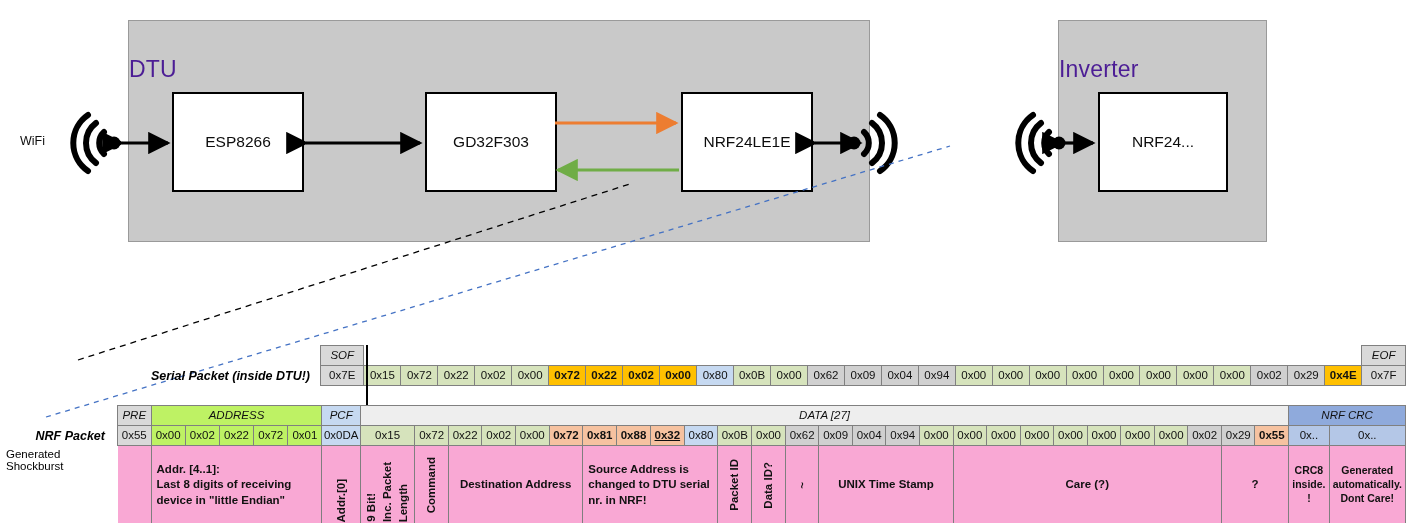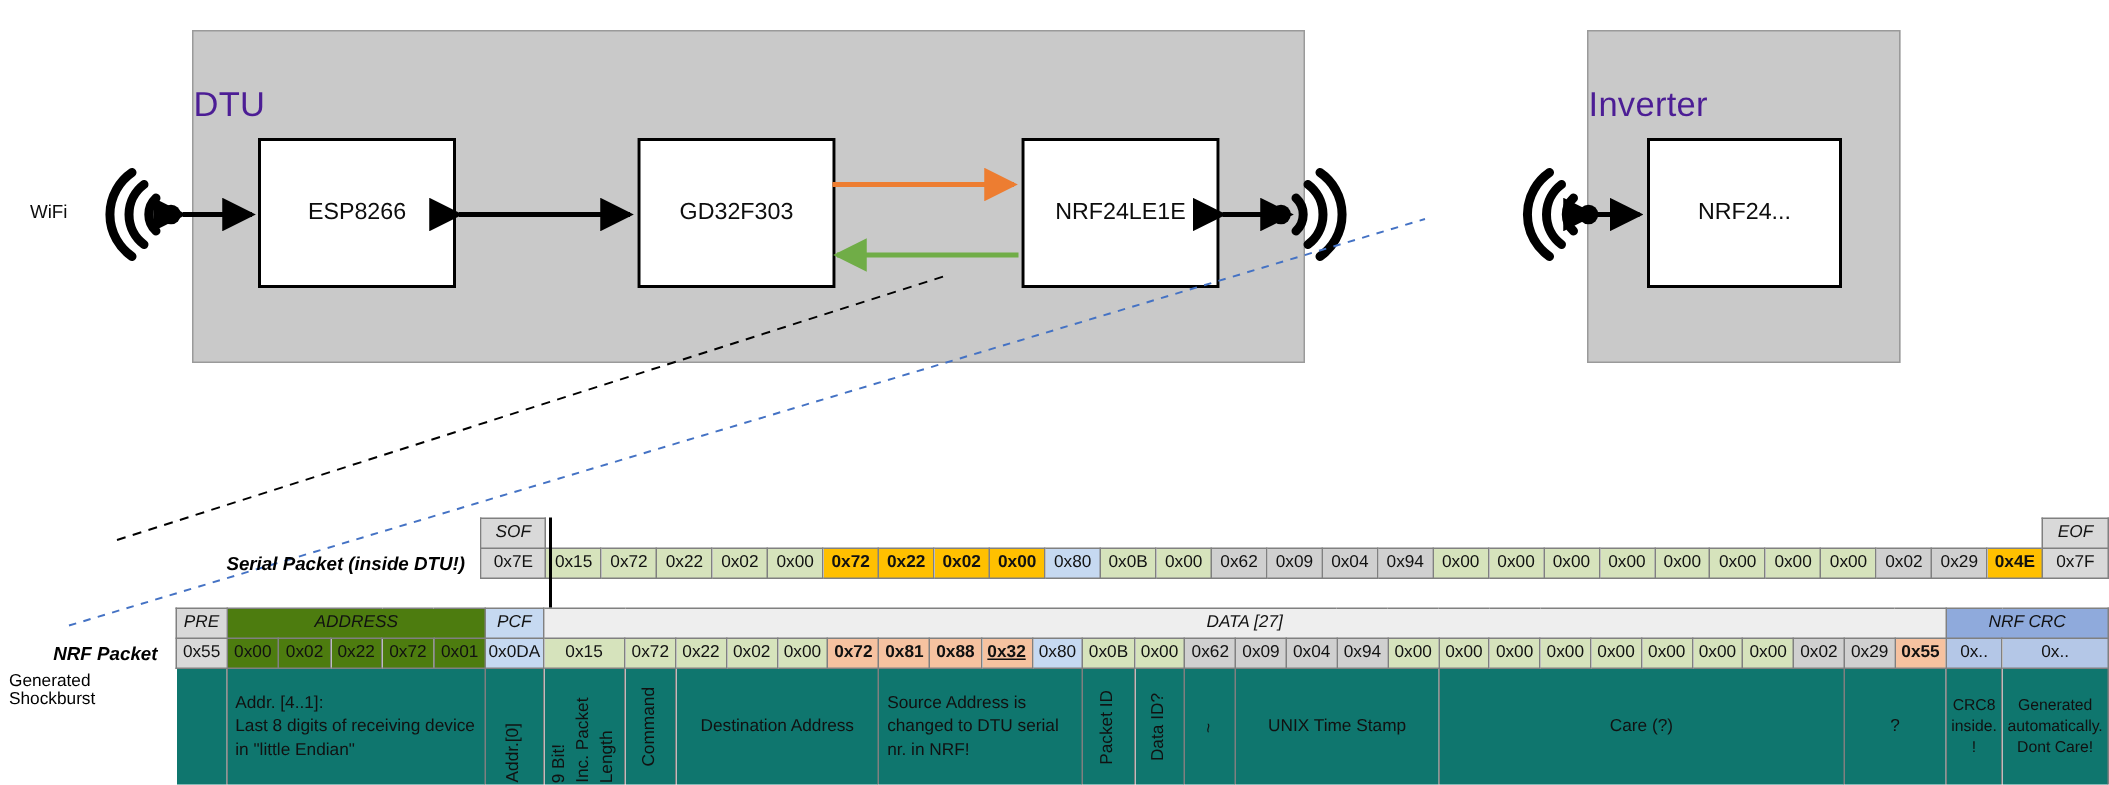--- a/index.html
+++ b/index.html
@@ -38,32 +38,32 @@
     padding:0;height:19px;line-height:19px;
     white-space:nowrap;overflow:hidden;
   }
   .hdr{height:20px;line-height:20px;font-size:12px;font-style:italic;}
   .blank{border:none !important;background:transparent;}
   .lightgray{background:#d9d9d9;}
   .green{background:#d6e3bc;}
   .gray{background:#d0d0d0;}
   .blue{background:#c6d9f1;}
   .amber{background:#ffc000;font-weight:bold;}
-  .yellow{background:#4d7c0f;}
+  .yellow{background:#bef264;}
   .salmon{background:#f6c2a0;font-weight:bold;}
   .salmon-l{background:#f9d6be;}
   .bluehdr{background:#8faadc;}
   .bluecell{background:#b4c7e7;}
   .hdrblank{background:#eeeeee;border:1px solid #808080;}
 
   .desc td{
-    border:1px solid #7f7f7f;background:#0f766e;
+    border:1px solid #7f7f7f;background:#f9a8d4;
     font-size:11.5px;color:#111111;height:78px;
     vertical-align:middle;text-align:center;padding:0 3px;
-    line-height:1.32;white-space:normal;
+    line-height:1.32;white-space:normal;font-weight:bold;
   }
   .desc td.left{text-align:left;padding-left:5px;}
   .vert{
     writing-mode:vertical-rl;transform:rotate(180deg);
     white-space:nowrap;font-size:11.5px;
   }
   .vertwrap{
     display:flex;flex-direction:row;justify-content:center;
     align-items:flex-end;height:74px;gap:1px;
   }

